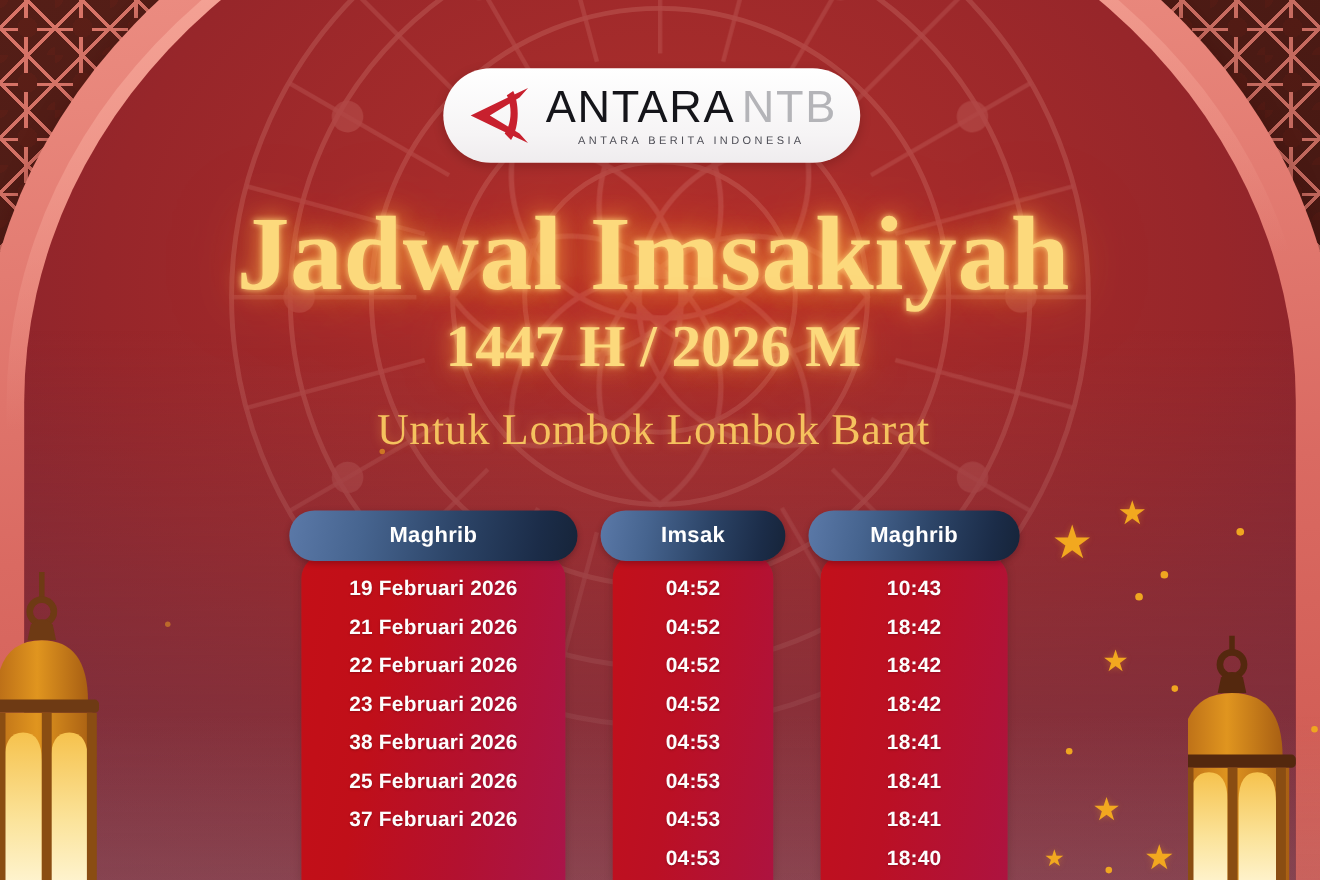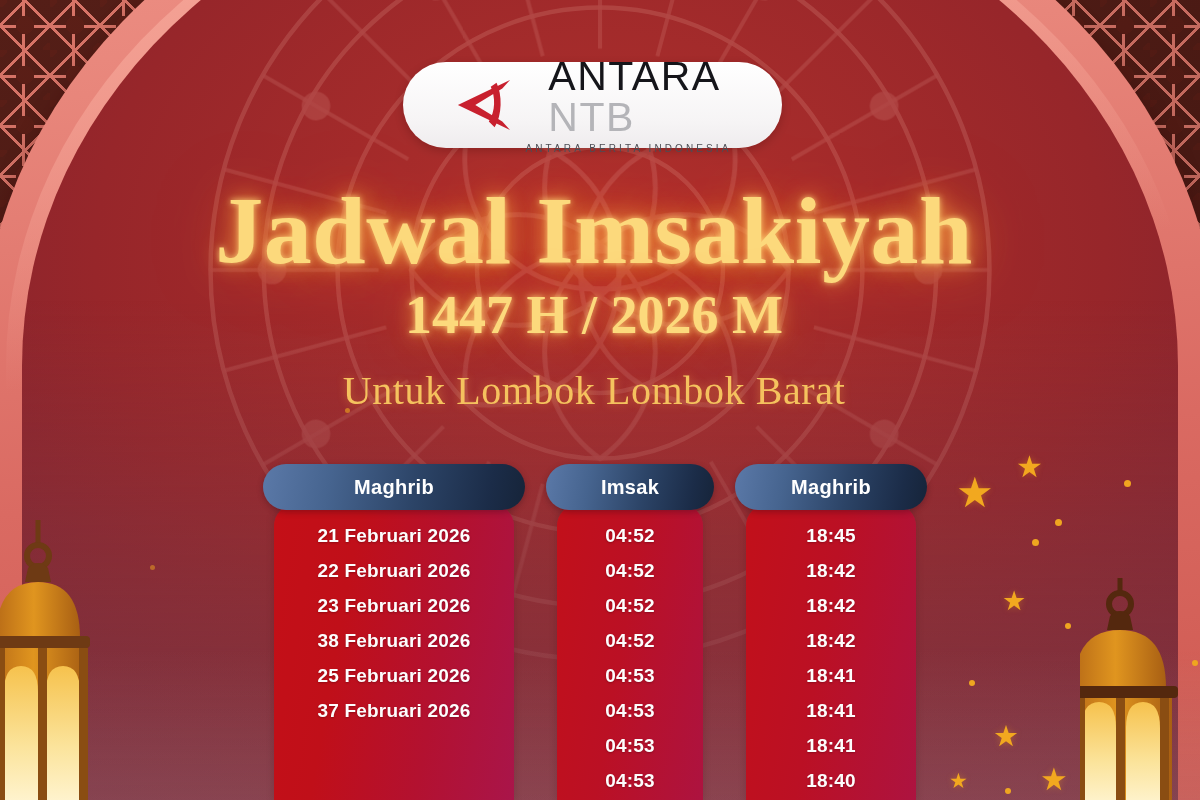--- a/index.html
+++ b/index.html
@@ -93,21 +93,21 @@
     background:linear-gradient(180deg,#ffffff 0%,#f6f4f5 70%,#efecee 100%);
     border-radius:43px;
     display:flex; align-items:center; justify-content:center;
     gap:14px;
     box-shadow:0 3px 10px rgba(40,5,5,.22);
     z-index:12;
   }
   .logo-mark { width:58px; height:56px; flex:0 0 auto; }
   .logo-mark svg{ width:100%; height:100%; display:block; }
   .logo-words { display:flex; flex-direction:column; align-items:center; }
-  .logo-line1 { display:flex; align-items:baseline;flex-direction:column; }
+  .logo-line1 { display:flex; align-items:baseline; }
   .logo-antara {
     font-family:"Liberation Sans", sans-serif;
     font-size:41px; font-weight:400; letter-spacing:1.5px;
     color:#15151a; line-height:1;
   }
   .logo-ntb {
     font-family:"Liberation Sans", sans-serif;
     font-size:41px; font-weight:400; letter-spacing:1.5px;
     color:#b4b4b8; line-height:1; margin-left:6px;
   }
@@ -403,20 +403,21 @@
     <div class="title-main">Jadwal Imsakiyah</div>
     <div class="title-sub">1447 H / 2026 M</div>
     <div class="title-region">Untuk Lombok Lombok Barat</div>
   </div>
 
   <div class="schedule">
 
     <div class="col col-date">
       <div class="col-head">Maghrib</div>
       <div class="col-body">
+        <div class="cell">19 Februari 2026</div>
         <div class="cell">21 Februari 2026</div>
         <div class="cell">22 Februari 2026</div>
         <div class="cell">23 Februari 2026</div>
         <div class="cell">38 Februari 2026</div>
         <div class="cell">25 Februari 2026</div>
         <div class="cell">37 Februari 2026</div>
       </div>
     </div>
 
     <div class="col col-imsak">
@@ -429,21 +430,21 @@
         <div class="cell">04:53</div>
         <div class="cell">04:53</div>
         <div class="cell">04:53</div>
         <div class="cell">04:53</div>
       </div>
     </div>
 
     <div class="col col-maghrib">
       <div class="col-head">Maghrib</div>
       <div class="col-body">
-        <div class="cell">18:45</div>
+        <div class="cell">10:43</div>
         <div class="cell">18:42</div>
         <div class="cell">18:42</div>
         <div class="cell">18:42</div>
         <div class="cell">18:41</div>
         <div class="cell">18:41</div>
         <div class="cell">18:41</div>
         <div class="cell">18:40</div>
       </div>
     </div>
 

